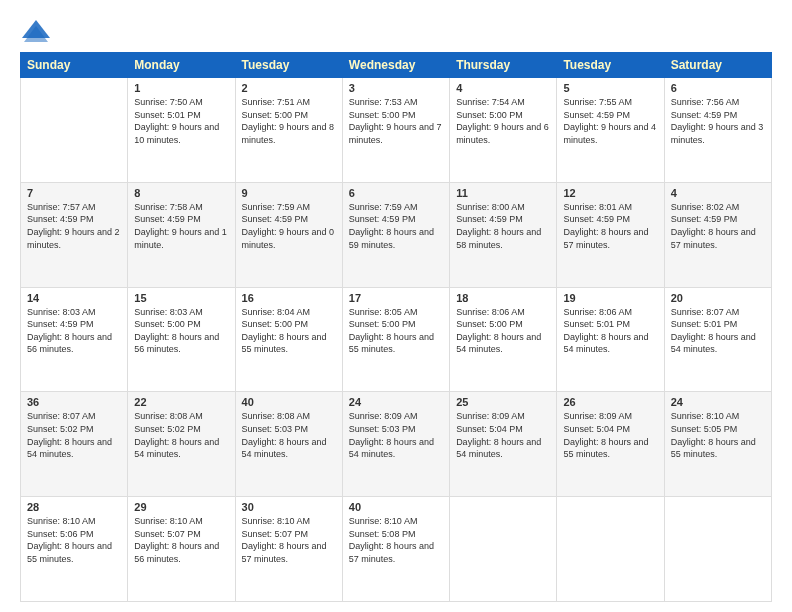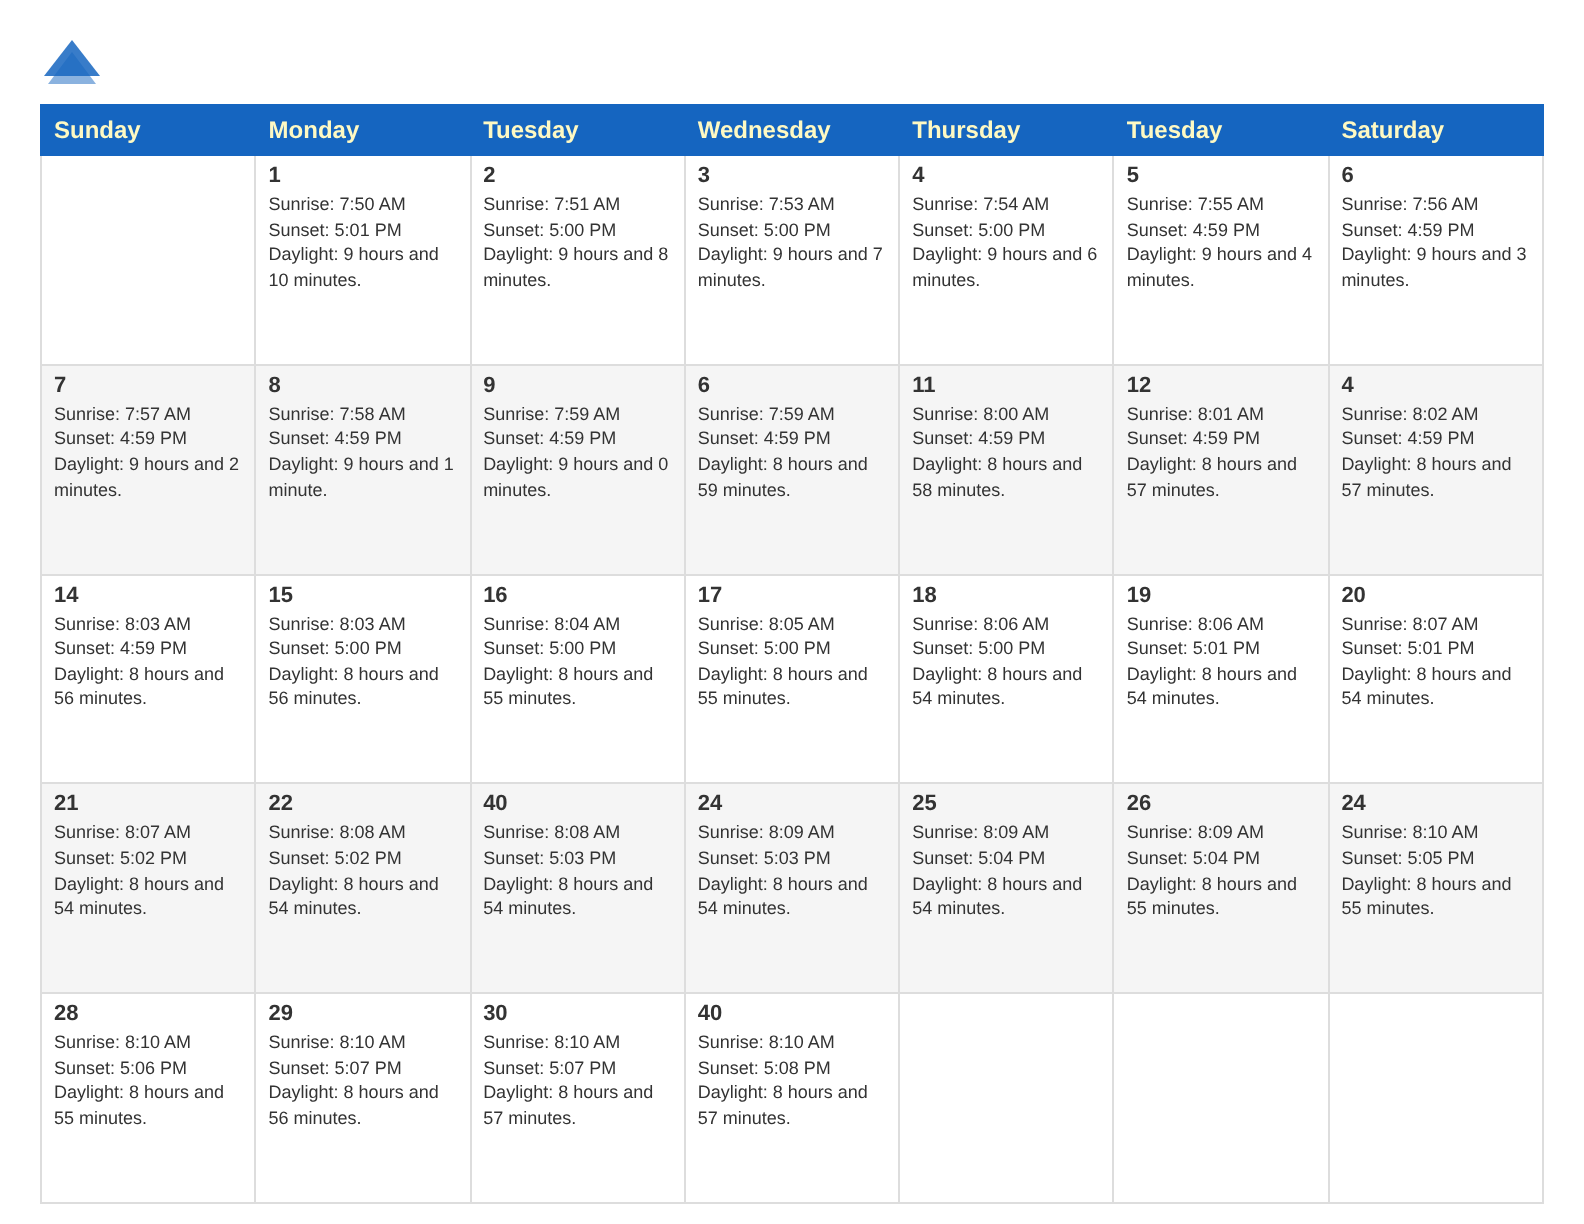--- a/index.html
+++ b/index.html
@@ -200,21 +200,21 @@
             <span class="day-num">19</span>
             <div class="cell-text">Sunrise: 8:06 AM<br>Sunset: 5:01 PM<br>Daylight: 8 hours and 54 minutes.</div>
           </td>
           <td>
             <span class="day-num">20</span>
             <div class="cell-text">Sunrise: 8:07 AM<br>Sunset: 5:01 PM<br>Daylight: 8 hours and 54 minutes.</div>
           </td>
         </tr>
         <tr>
           <td>
-            <span class="day-num">21</span>
+            <span class="day-num">36</span>
             <div class="cell-text">Sunrise: 8:07 AM<br>Sunset: 5:02 PM<br>Daylight: 8 hours and 54 minutes.</div>
           </td>
           <td>
             <span class="day-num">22</span>
             <div class="cell-text">Sunrise: 8:08 AM<br>Sunset: 5:02 PM<br>Daylight: 8 hours and 54 minutes.</div>
           </td>
           <td>
             <span class="day-num">40</span>
             <div class="cell-text">Sunrise: 8:08 AM<br>Sunset: 5:03 PM<br>Daylight: 8 hours and 54 minutes.</div>
           </td>

